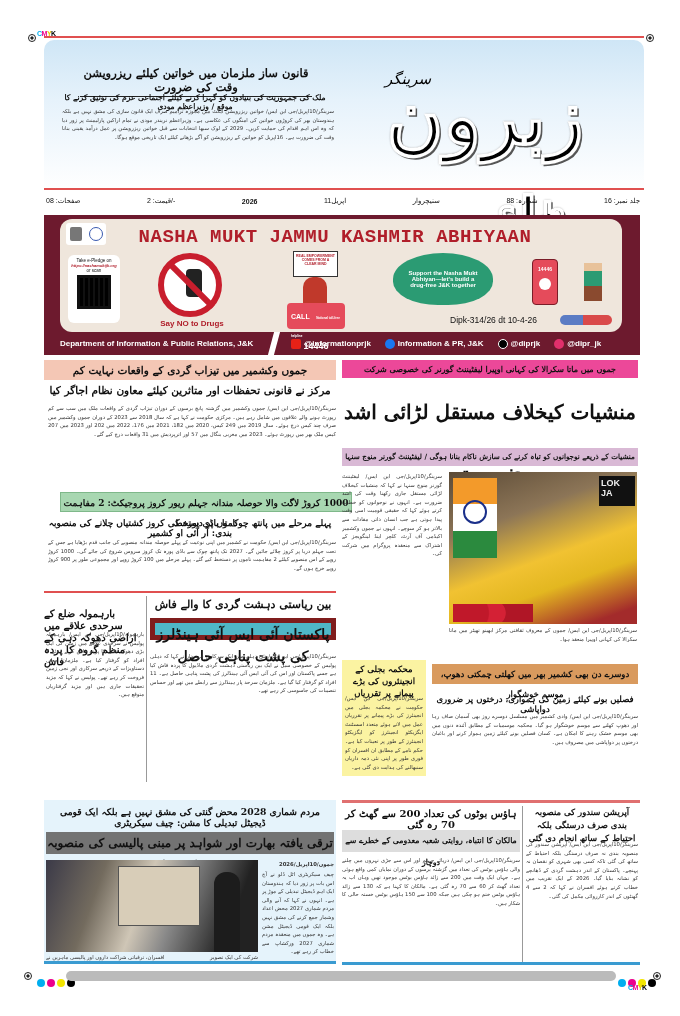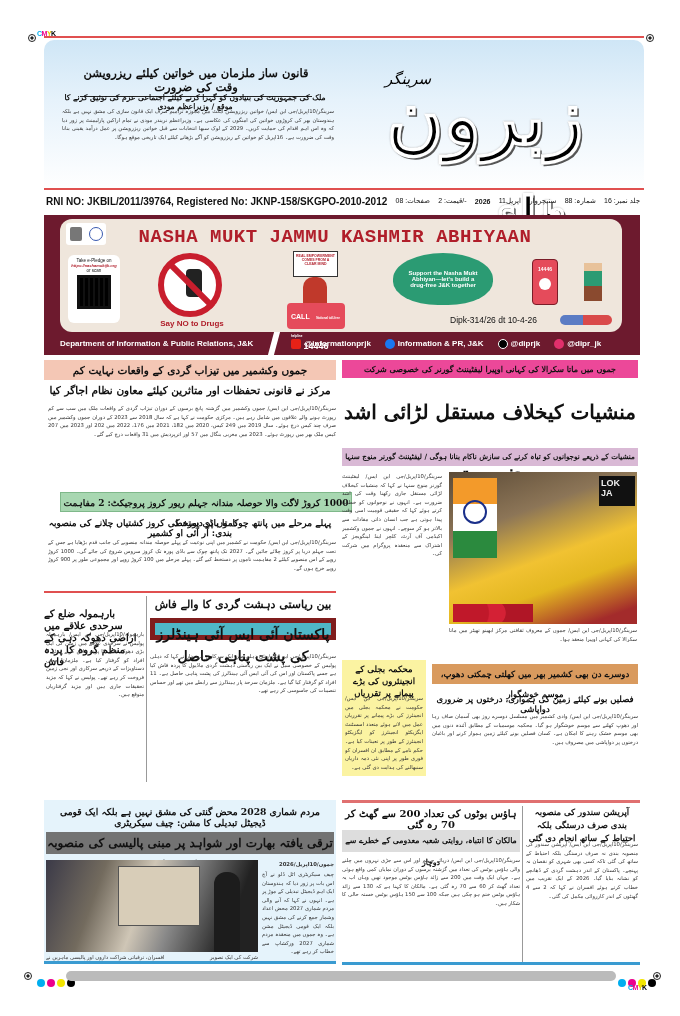--- a/index.html
+++ b/index.html
@@ -42,21 +42,20 @@
 <div class="abs logo rtl" style="left:340px;top:62px;width:290px;height:110px;text-align:center;line-height:110px">زبرون ٹائمز</div>
 <div class="abs logo-sub" style="left:385px;top:70px">سرینگر</div>
 
 <div class="abs story-h rtl" style="left:80px;top:66px;width:232px;font-size:11.5px;border-bottom:1px solid #222;padding-bottom:2px;text-align:center">قانون ساز ملزمان میں خواتین کیلئے ریزرویشن وقت کی ضرورت</div>
 <div class="abs story-h rtl" style="left:60px;top:93px;width:270px;font-size:7.6px;text-align:center">ملک کی جمہوریت کی بنیادوں کو گہرا کرنے کیلئے اجتماعی عزم کی توثیق کرنے کا موقع / وزیراعظم مودی</div>
 <div class="abs para rtl" style="left:62px;top:107px;width:272px;height:76px;overflow:hidden">سرینگر/10اپریل/جی این ایس/ خواتین ریزرویشن ایکٹ میں مجوزہ ترامیم صرف ایک قانون سازی کی مشق نہیں ہے بلکہ ہندوستان بھر کی کروڑوں خواتین کی امنگوں کی عکاسی ہے۔ وزیراعظم نریندر مودی نے تمام اراکین پارلیمنٹ پر زور دیا کہ وہ اس اہم اقدام کی حمایت کریں۔ 2029 کے لوک سبھا انتخابات سے قبل خواتین ریزرویشن پر عمل درآمد یقینی بنانا وقت کی ضرورت ہے۔ 16اپریل کو خواتین کے ریزرویشن کو آگے بڑھانے کیلئے ایک تاریخی موقع ہوگا۔</div>
 
 <div class="abs redrule" style="left:44px;top:188px;width:600px"></div>
 
 <div class="abs infobar" style="left:46px;top:193px;width:594px;height:16px">
-  <span>RNI NO: JKBIL/2011/39764, Registered No: JKNP-158/SKGPO-2010-2012</span>
   <span style="font-size:7px;font-weight:normal">صفحات: 08</span>
   <span style="font-size:7px;font-weight:normal">قیمت: 2/-</span>
   <span style="font-size:7px">2026</span>
   <span style="font-size:7px;font-weight:normal">11اپریل</span>
   <span style="font-size:7px;font-weight:normal">سنیچروار</span>
   <span style="font-size:7px;font-weight:normal">شمارہ: 88</span>
   <span style="font-size:7px;font-weight:normal">جلد نمبر: 16</span>
 </div>
 
 <div class="abs ad">

